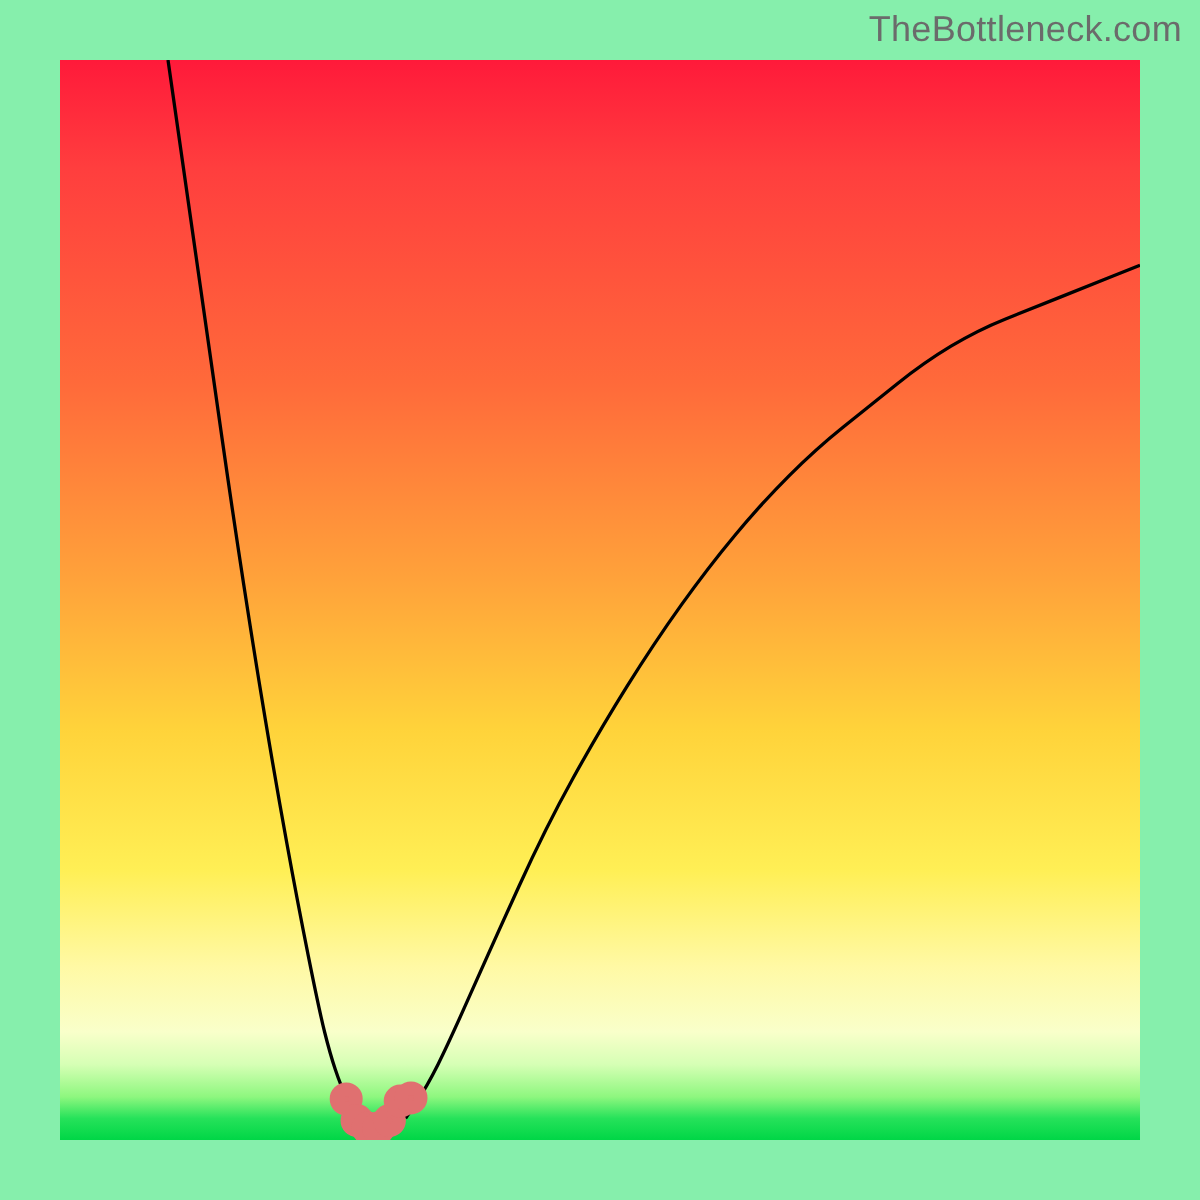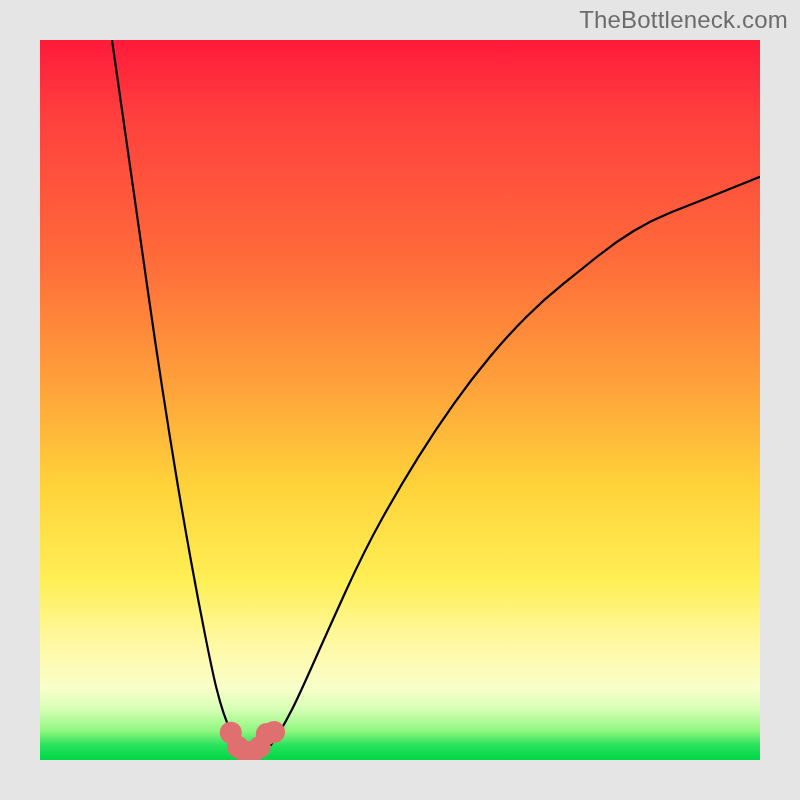--- a/index.html
+++ b/index.html
@@ -10,21 +10,21 @@
     background: #000;
     overflow: hidden;
     font-family: Arial, Helvetica, sans-serif;
   }
   .frame {
     position: absolute;
     left: 0;
     top: 0;
     width: 800px;
     height: 800px;
-    background: #e5e5e5;
+    background: #86efac;
   }
   .plot-area {
     position: absolute;
     left: 40px;
     top: 40px;
     width: 720px;
     height: 720px;
     overflow: hidden;
   }
   .gradient {

